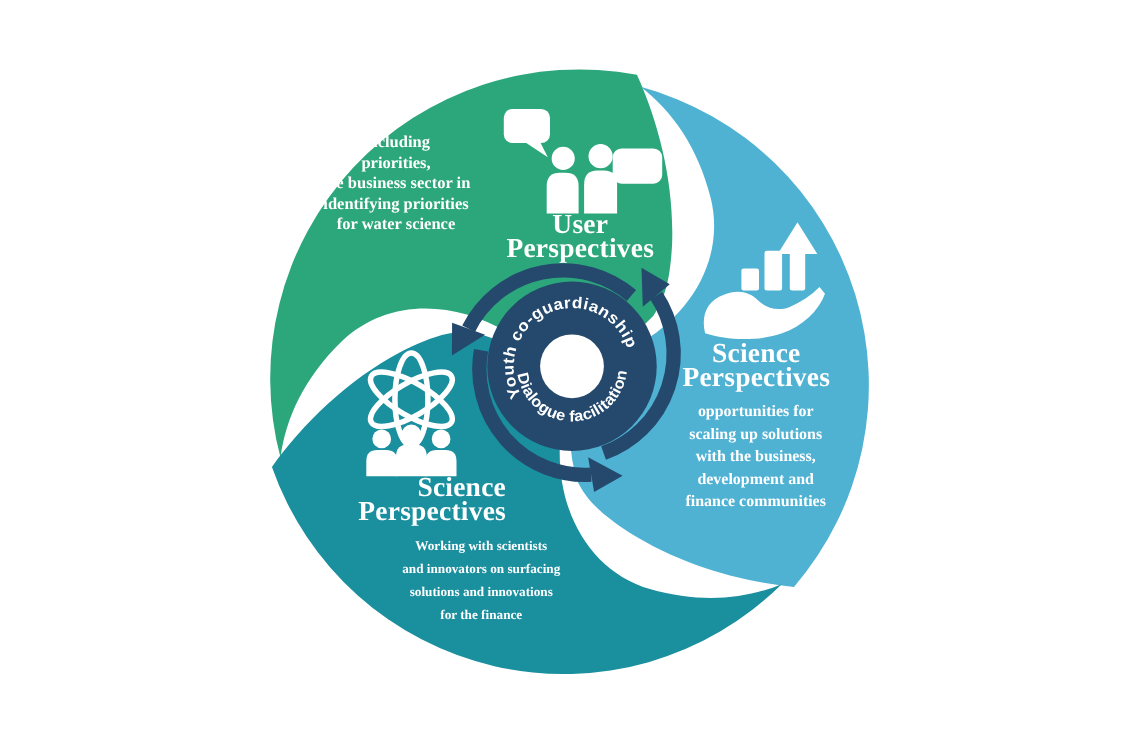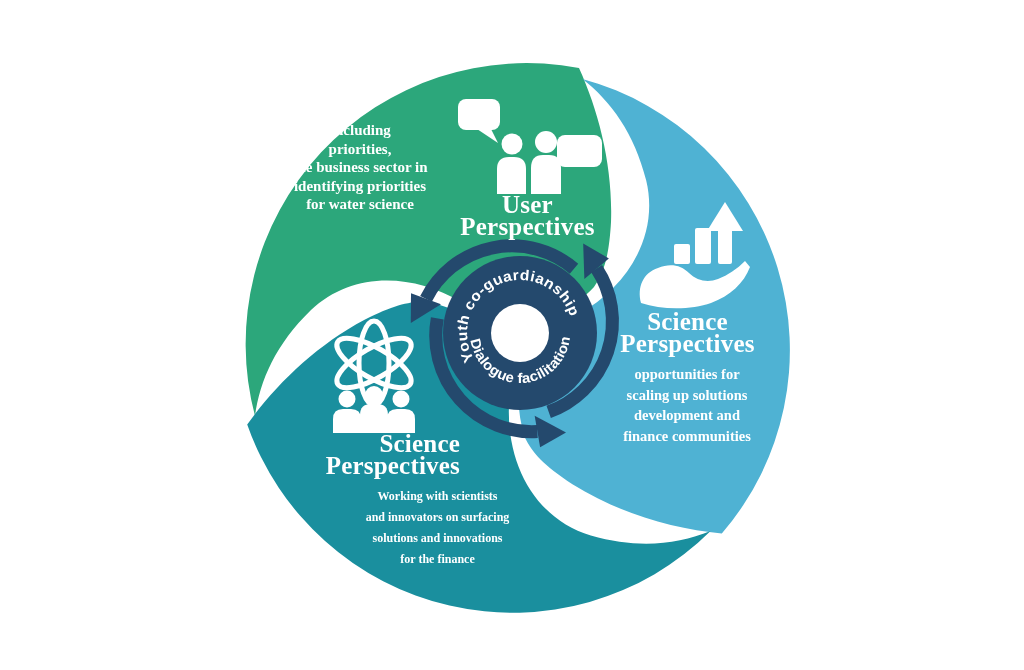--- a/index.html
+++ b/index.html
@@ -104,20 +104,21 @@
     <div>the business sector in</div>
     <div>identifying priorities</div>
     <div>for water science</div>
   </div>
   <div class="txt title" id="title-user">User Perspectives</div>
 
   <div class="txt title" id="title-scaling">Science Perspectives</div>
   <div class="txt desc" id="desc-scaling">
     <div>opportunities for</div>
     <div>scaling up solutions</div>
+    <div>with the business,</div>
     <div>development and</div>
     <div>finance communities</div>
   </div>
 
   <div class="txt title" id="title-science">Science Perspectives</div>
   <div class="txt desc" id="desc-science">
     <div>Working with scientists</div>
     <div>and innovators on surfacing</div>
     <div>solutions and innovations</div>
     <div>for the finance</div>

